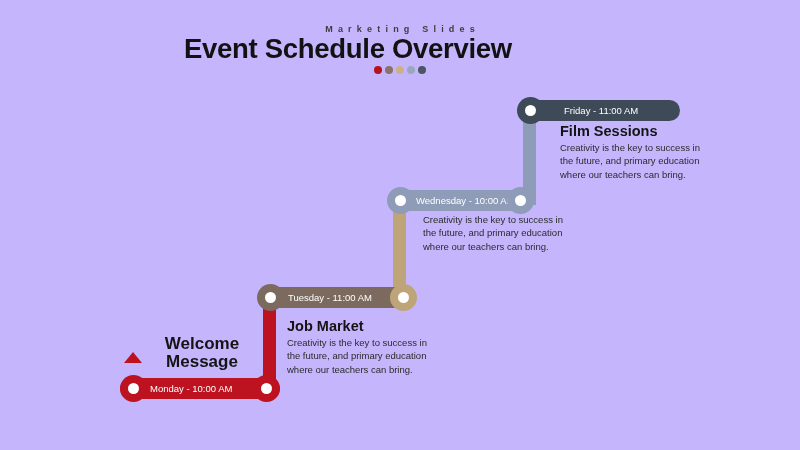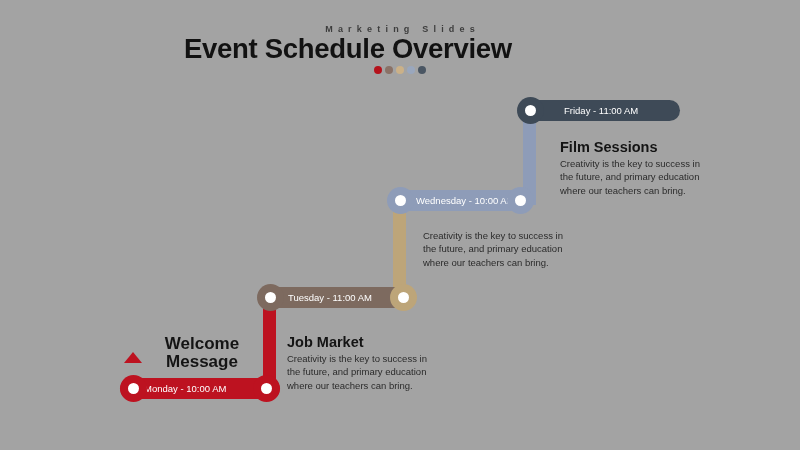--- a/index.html
+++ b/index.html
@@ -9,21 +9,21 @@
     height: 450px;
     background: #ffffff;
     font-family: "Liberation Sans", sans-serif;
     overflow: hidden;
   }
 
   #slide {
     position: relative;
     width: 800px;
     height: 450px;
-    background: #a3a3a3;
+    background: #c4b5fd;
   }
 
   
   .eyebrow {
     position: absolute;
     top: 24px;
     left: 0;
     width: 800px;
     text-align: center;
     font-size: 9px;
@@ -107,21 +107,21 @@
 
   .arrow-marker {
     position: absolute;
     width: 0;
     height: 0;
     border-left: 9px solid transparent;
     border-right: 9px solid transparent;
   }
 
   
-  .block { position: absolute; margin-top: 16px; }
+  .block { position: absolute; }
   .block-title {
     font-size: 14.5px;
     font-weight: bold;
     color: #141414;
     margin-bottom: 2px;
     white-space: nowrap;
   }
   .block-body {
     font-size: 9.5px;
     line-height: 13.4px;
@@ -184,21 +184,21 @@
     </div>
     <div class="node" style="background:#7d6a5f; left:257px; top:284px;"></div>
     <div class="node" style="background:#bda579; left:390px; top:284px;"></div>
     <div class="block" style="left:287px; top:318px; width:148px;">
       <div class="block-title">Job Market</div>
       <div class="block-body">Creativity is the key to success in the future, and primary education where our teachers can bring.</div>
     </div>
   </div>
 
   <div class="step">
-    <div class="bar" style="background:#bd1220; left:120px; top:378px; width:160px; padding-left:24px;">
+    <div class="bar" style="background:#bd1220; left:120px; top:378px; width:160px; padding-left:30px;">
       <span class="bar-label">Monday -   10:00 AM</span>
     </div>
     <div class="node" style="background:#bd1220; left:120px; top:375px;"></div>
     <div class="node" style="background:#bd1220; left:253px; top:375px;"></div>
     <div class="arrow-marker" style="border-bottom:11px solid #bd1220; left:124px; top:352px;"></div>
     <div class="centered-title" style="left:150px; top:335px; width:104px;">Welcome Message</div>
   </div>
 
 </div>
 

